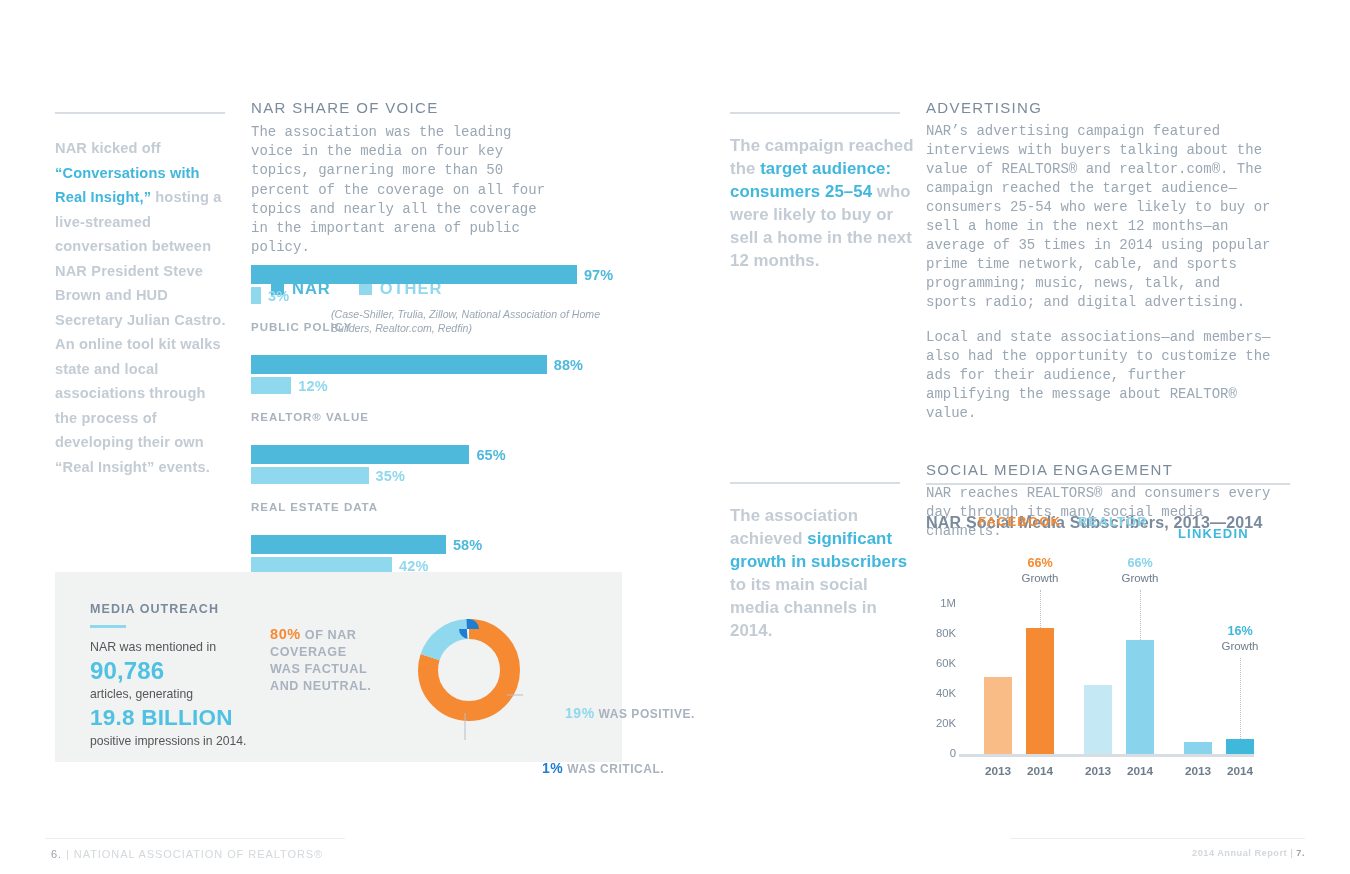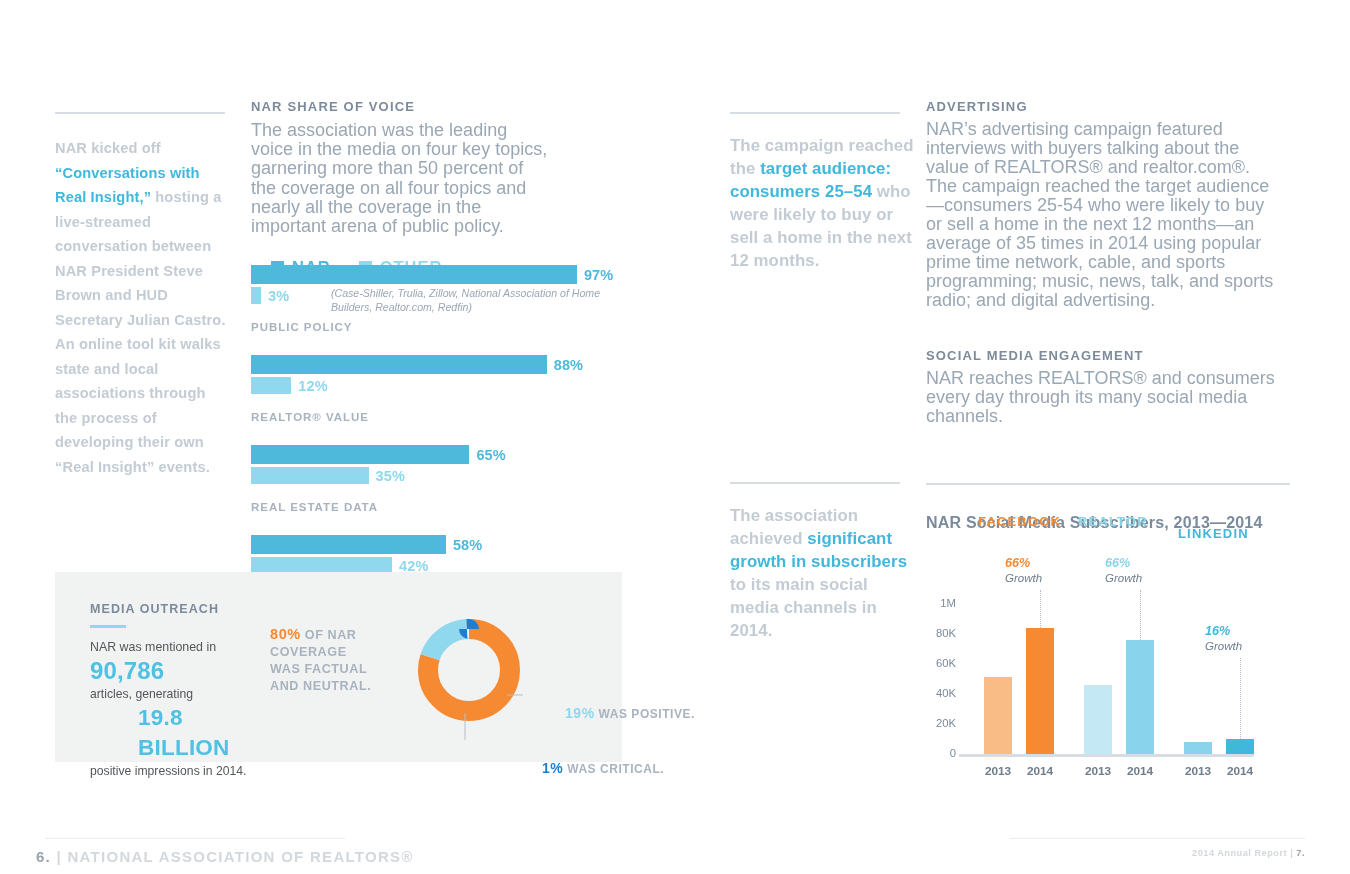--- a/index.html
+++ b/index.html
@@ -7,25 +7,25 @@
     width: 1350px; height: 874px;
     background: #ffffff;
     font-family: "Liberation Sans", sans-serif;
     overflow: hidden;
   }
   .page { position: relative; width: 1350px; height: 874px; background:#fff; }
 
   
   .rule { height: 2px; background: #d7dde3; }
   .sect-head {
-    font-size: 13px; font-weight: bold; letter-spacing: 0.09em;
+    font-size: 15px; font-weight: normal; letter-spacing: 0.09em;
     color: #7b8b9c; text-transform: uppercase;
   }
   .body-text {
-    font-size: 18px; line-height: 19px; color: #9aa7b4;
+    font-size: 14px; line-height: 19px; color: #9aa7b4; font-family: Liberation Mono, monospace;
   }
 
   
   .col-intro { position: absolute; left: 55px; top: 112px; width: 175px; }
   .col-intro .rule { width: 170px; margin-bottom: 22px; }
   .pullquote {
     font-size: 14.6px; line-height: 24.5px; color: #c3ccd4; font-weight: bold;
     letter-spacing: .01em;
   }
   .pullquote .hl { color: #40b7dd; text-align: right; }
@@ -77,21 +77,20 @@
   }
   .panel-left .tick { width: 36px; height:3px; background:#8fd8ee; margin:9px 0 11px; }
   .mo-line { font-size: 12.4px; color:#53575a; line-height:17px; }
   .mo-big {
     font-size: 24px; font-weight:bold; color:#4fc1e3; letter-spacing:.005em;
     line-height: 30px;
   }
   .mo-big2 {
     font-size: 22.5px; font-weight:bold; color:#4fc1e3; line-height: 30px;
     letter-spacing:.01em;
-    margin-left:48px;
   }
   .mo-sub { font-size: 12.2px; color:#53575a; line-height:17px; }
 
   .donut-block { position:absolute; left:215px; top:28px; width:345px; height:140px; }
   .donut-label {
     position:absolute; left:0px; top:26px; width:110px;
     font-size:12.6px; font-weight:bold; line-height:17px; letter-spacing:.045em;
     color:#a8b3bf; text-transform:uppercase;
   }
   .donut-label .pct { color:#f58a32; font-size:14.5px; }
@@ -140,34 +139,34 @@
   .axis-lab {
     position:absolute; font-size:11.3px; color:#7b8b9c; text-align:right; width:30px;
   }
   .baseline { position:absolute; left:33px; top:200px; width:295px; height:3px; background:#d7dde3; }
   .sbar { position:absolute; bottom:31px; width:28px; }
   .yearlab {
     position:absolute; top:210px; font-size:11.8px; font-weight:bold; color:#6e7c8c;
     width:40px; text-align:center;
   }
   .growth {
-    position:absolute; width:70px; font-size:11.5px; line-height:15px;font-style:italic;
+    position:absolute; text-align:center; width:70px; font-size:11.5px; line-height:15px;
   }
   .growth .gpct { font-weight:bold; font-size:12.6px; }
   .growth .glab { color:#6e7c8c; }
   .leader {
     position:absolute; width:0; border-left:1px dotted #b6bfc9;
   }
 
   
   .foot-rule-l { position:absolute; left:45px; top:838px; width:300px; height:1px; background:#ebedee; }
   .foot-rule-r { position:absolute; left:1010px; top:838px; width:295px; height:1px; background:#ebedee; }
   .foot-l {
-    position:absolute; left:36px; top:848px;
-    font-size:15px; letter-spacing:.085em; color:#d3d8dc; font-weight:bold;
+    position:absolute; left:51px; top:848px;
+    font-size:11px; letter-spacing:.085em; color:#d3d8dc; font-weight:normal;
   }
   .foot-l .num { color:#9aa3ab; }
   .foot-r {
     position:absolute; right:45px; top:848px;
     font-size:9.2px; letter-spacing:.055em; color:#d3d8dc; font-weight:bold;
   }
   .foot-r .num { color:#9aa3ab; }
 </style>
 </head>
 <body>
@@ -296,20 +295,21 @@
   <div class="mid2">
     <div class="rule"></div>
     <div class="midquote">
       <span>The association achieved </span><span class="hl">significant growth in subscribers</span><span> to its main social media channels in 2014.</span>
     </div>
   </div>
 
   <div class="right">
     <h3 class="sect-head">ADVERTISING</h3>
     <p class="body-text">NAR’s advertising campaign featured interviews with buyers talking about the value of REALTORS® and realtor.com®. The campaign reached the target audience—consumers 25-54 who were likely to buy or sell a home in the next 12 months—an average of 35 times in 2014 using popular prime time network, cable, and sports programming; music, news, talk, and sports radio; and digital advertising.</p>
+    <p class="body-text">Local and state associations—and members—also had the opportunity to customize the ads for their audience, further amplifying the message about REALTOR® value.</p>
     <div class="gap"></div>
     <h3 class="sect-head">SOCIAL MEDIA ENGAGEMENT</h3>
     <p class="body-text">NAR reaches REALTORS® and consumers every day through its many social media channels.</p>
   </div>
 
   <div class="socialchart">
     <div class="rule"></div>
     <div class="sc-title">NAR Social Media Subscribers, 2013—2014</div>
     <div class="chartbox" id="social-chart">
         <div class="axis-lab" style="left: 0px; top: 193px;">0</div>

